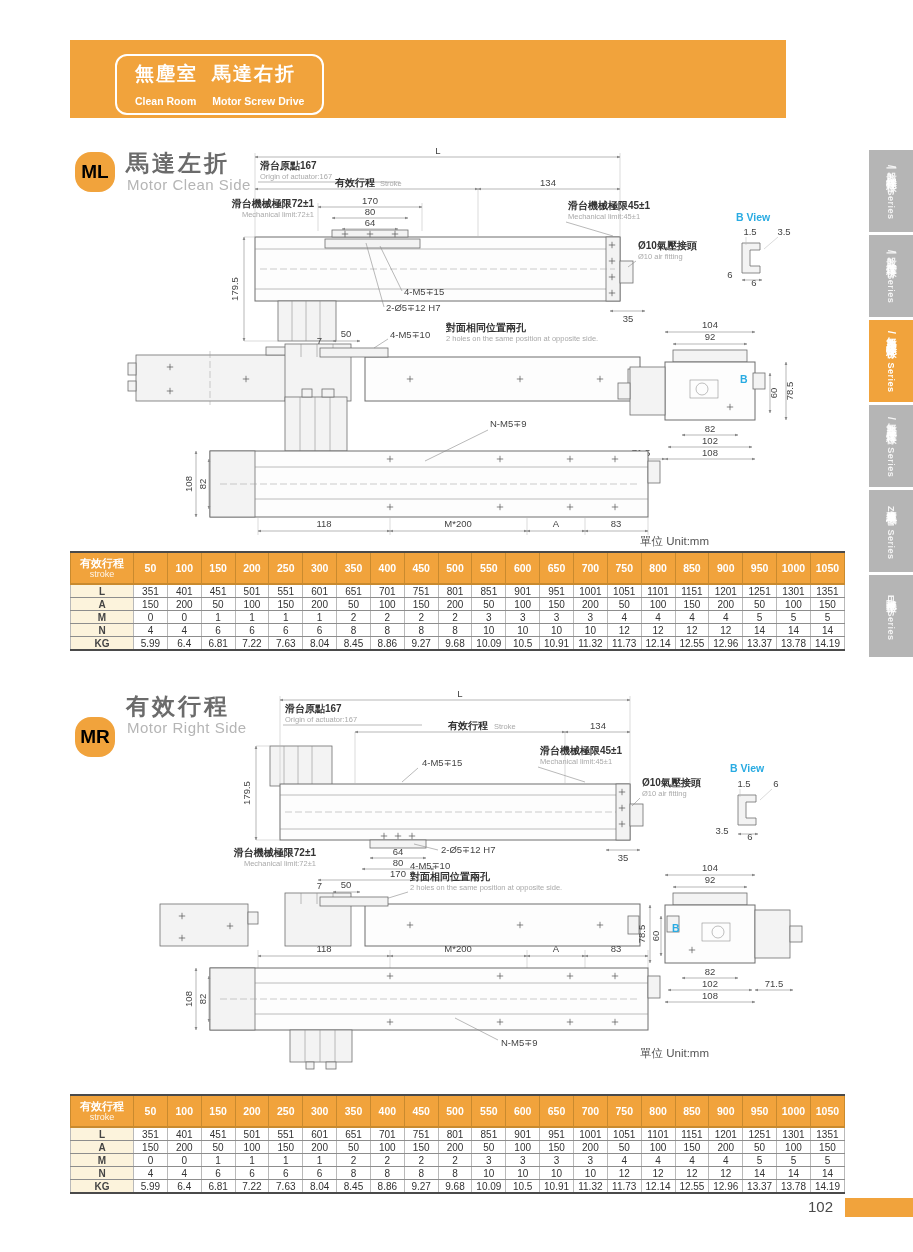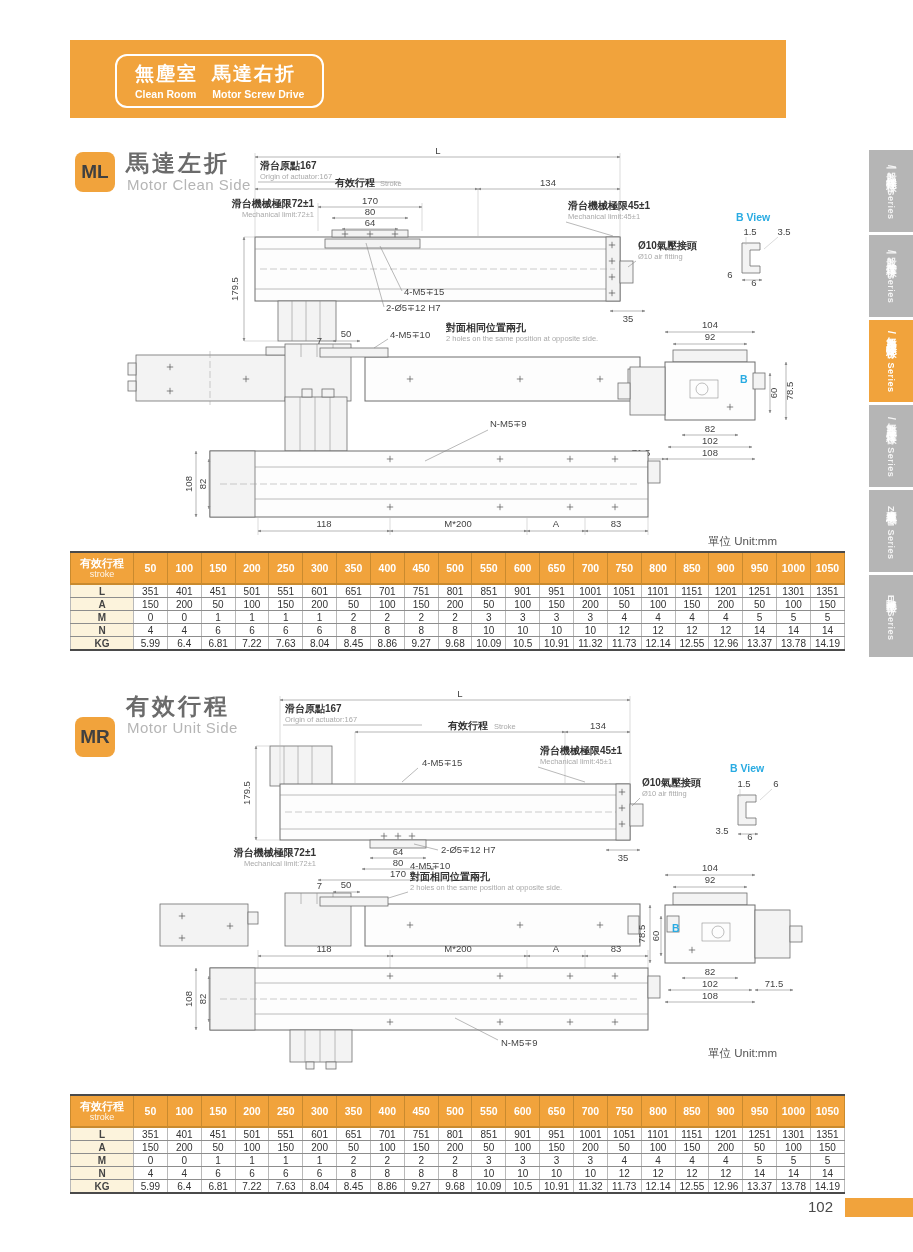--- a/index.html
+++ b/index.html
@@ -3,51 +3,51 @@
 <meta charset="utf-8">
 <style>
   html,body{margin:0;padding:0;background:#e9e9e9;}
   .page{position:relative;width:913px;height:1252px;background:#ffffff;overflow:hidden;
         font-family:"Liberation Sans","DejaVu Sans",sans-serif;}
   
   .band{position:absolute;left:70px;top:40px;width:716px;height:78px;background:#F1A33C;}
   .band-label{position:absolute;left:45px;top:14px;border:2px solid #fff;border-radius:12px;
               padding:5px 18px 6px 18px;color:#fff;}
   .band-zh{font-size:19px;font-weight:bold;letter-spacing:2px;display:flex;gap:14px;}
-  .band-en{font-size:10.5px;font-weight:bold;display:flex;gap:16px;margin-top:1px;}
+  .band-en{font-size:10.5px;font-weight:bold;display:flex;gap:16px;margin-top:8px;}
   
   .tabs{position:absolute;right:0;top:150px;width:44px;}
   .tab{width:44px;height:82px;margin-bottom:3px;background:#b5b5b5;display:flex;
        align-items:center;justify-content:center;writing-mode:vertical-rl;
        color:rgba(255,255,255,.85);cursor:pointer;}
   .tab.active{background:#F1A33C;color:#fff;}
   .tab .t-zh{font-size:10.5px;font-weight:bold;letter-spacing:1px;padding-left:2px;}
   .tab .t-en{font-size:9px;font-weight:bold;letter-spacing:.5px;}
   
-  .badge{position:absolute;width:40px;height:40px;background:#F1A33C;border-radius:8px;
-         color:#404040;font-size:19px;font-weight:bold;display:flex;align-items:center;justify-content:center;}
+  .badge{position:absolute;width:40px;height:40px;background:#F1A33C;border-radius:16px;
+         color:#000000;font-size:19px;font-weight:bold;display:flex;align-items:center;justify-content:center;}
   .sec-zh{position:absolute;font-size:23px;font-weight:bold;color:#6b6b6b;letter-spacing:3px;font-family:Liberation Serif, serif;}
   .sec-en{position:absolute;font-size:15px;color:#b5b5b5;letter-spacing:.5px;}
   
   svg{position:absolute;left:70px;}
   svg text{font-family:"Liberation Sans","DejaVu Sans",sans-serif;font-size:9.5px;fill:#444;}
   svg text.mid{text-anchor:middle;}
   svg text.end{text-anchor:end;}
   svg text.zh{font-size:10px;font-weight:bold;fill:#333;}
   svg text.en{font-size:7.5px;fill:#a9a9a9;font-weight:normal;}
   svg text.cy{fill:#29ABE2;font-weight:bold;font-size:10.5px;}
   .body{fill:#fdfdfd;stroke:#6e6e6e;stroke-width:1;}
   .part{fill:#f3f3f3;stroke:#6e6e6e;stroke-width:.8;}
   .thin{stroke:#8a8a8a;stroke-width:.55;fill:none;}
   .dim{stroke:#999;stroke-width:.7;fill:none;marker-start:url(#ar);marker-end:url(#ar);}
   .ext{stroke:#b5b5b5;stroke-width:.5;}
   .ld{stroke:#8a8a8a;stroke-width:.6;}
   .cl{stroke:#9a9a9a;stroke-width:.5;stroke-dasharray:7 3;}
   
-  .unit{position:absolute;left:640px;width:205px;text-align:center;font-size:11.5px;color:#555;}
+  .unit{position:absolute;left:640px;width:205px;text-align:left;font-size:11.5px;color:#555;}
   .tablewrap{position:absolute;left:70px;width:775px;}
   table{border-collapse:collapse;width:775px;table-layout:fixed;
         border-top:2px solid #4a4a4a;border-bottom:2px solid #4a4a4a;}
   th,td{border:1px solid #9f9f9f;text-align:center;padding:0;}
   thead th{background:#F1A33C;color:#fff;height:30px;font-size:10.5px;font-weight:bold;
            border-bottom:2px solid #4a4a4a;border-color:#c98a2e;}
   thead th.hdr-label{width:62px;line-height:1.15;}
   thead th .h-zh{display:block;font-size:11px;}
   thead th .h-en{display:block;font-size:9px;font-weight:normal;opacity:.9;}
   tbody td{height:12px;font-size:10px;color:#333;background:#fff;border-color:#8d8d8d #b9b9b9;}
@@ -618,21 +618,21 @@
         <line class="thin" x1="265" y1="342" x2="265" y2="374"></line>
       <rect class="part" x="236" y="374" width="8" height="7"></rect>
         <rect class="part" x="256" y="374" width="10" height="7"></rect>
       <line class="ld" x1="428" y1="352" x2="385" y2="330"></line>
       <text x="431" y="358">N-M5∓9</text>
     </g>
   </svg>
 
   <div class="badge" style="left:75px;top:717px">MR</div>
   <div class="sec-zh" style="left:126px;top:691px">有效行程</div>
-  <div class="sec-en" style="left:127px;top:719px">Motor Unit Side</div>
+  <div class="sec-en" style="left:127px;top:719px">Motor Right Side</div>
 
   <div class="unit" style="top:1046px">單位  Unit:mm</div>
 
   <div class="tablewrap" style="top:1094px">
     <table>
       <thead>
           <tr>
             <th class="hdr-label">
               <span class="h-zh">有效行程</span>
               <span class="h-en">stroke</span>

